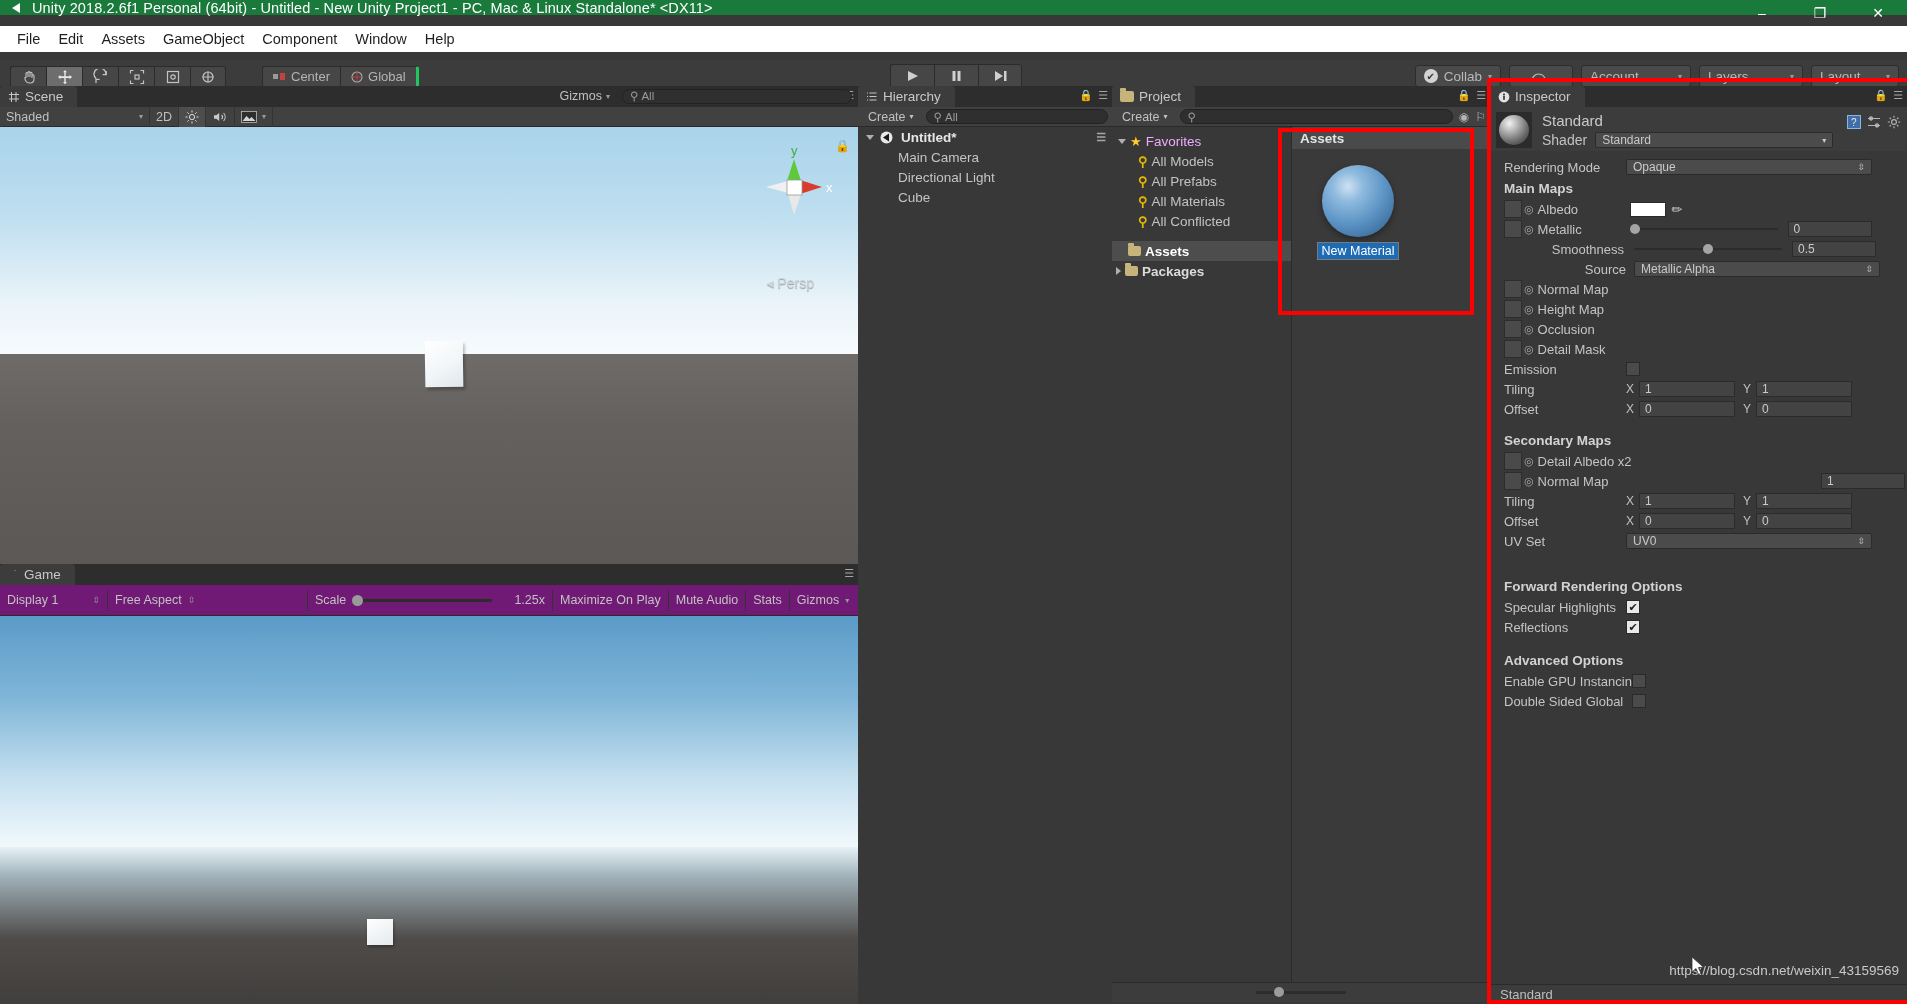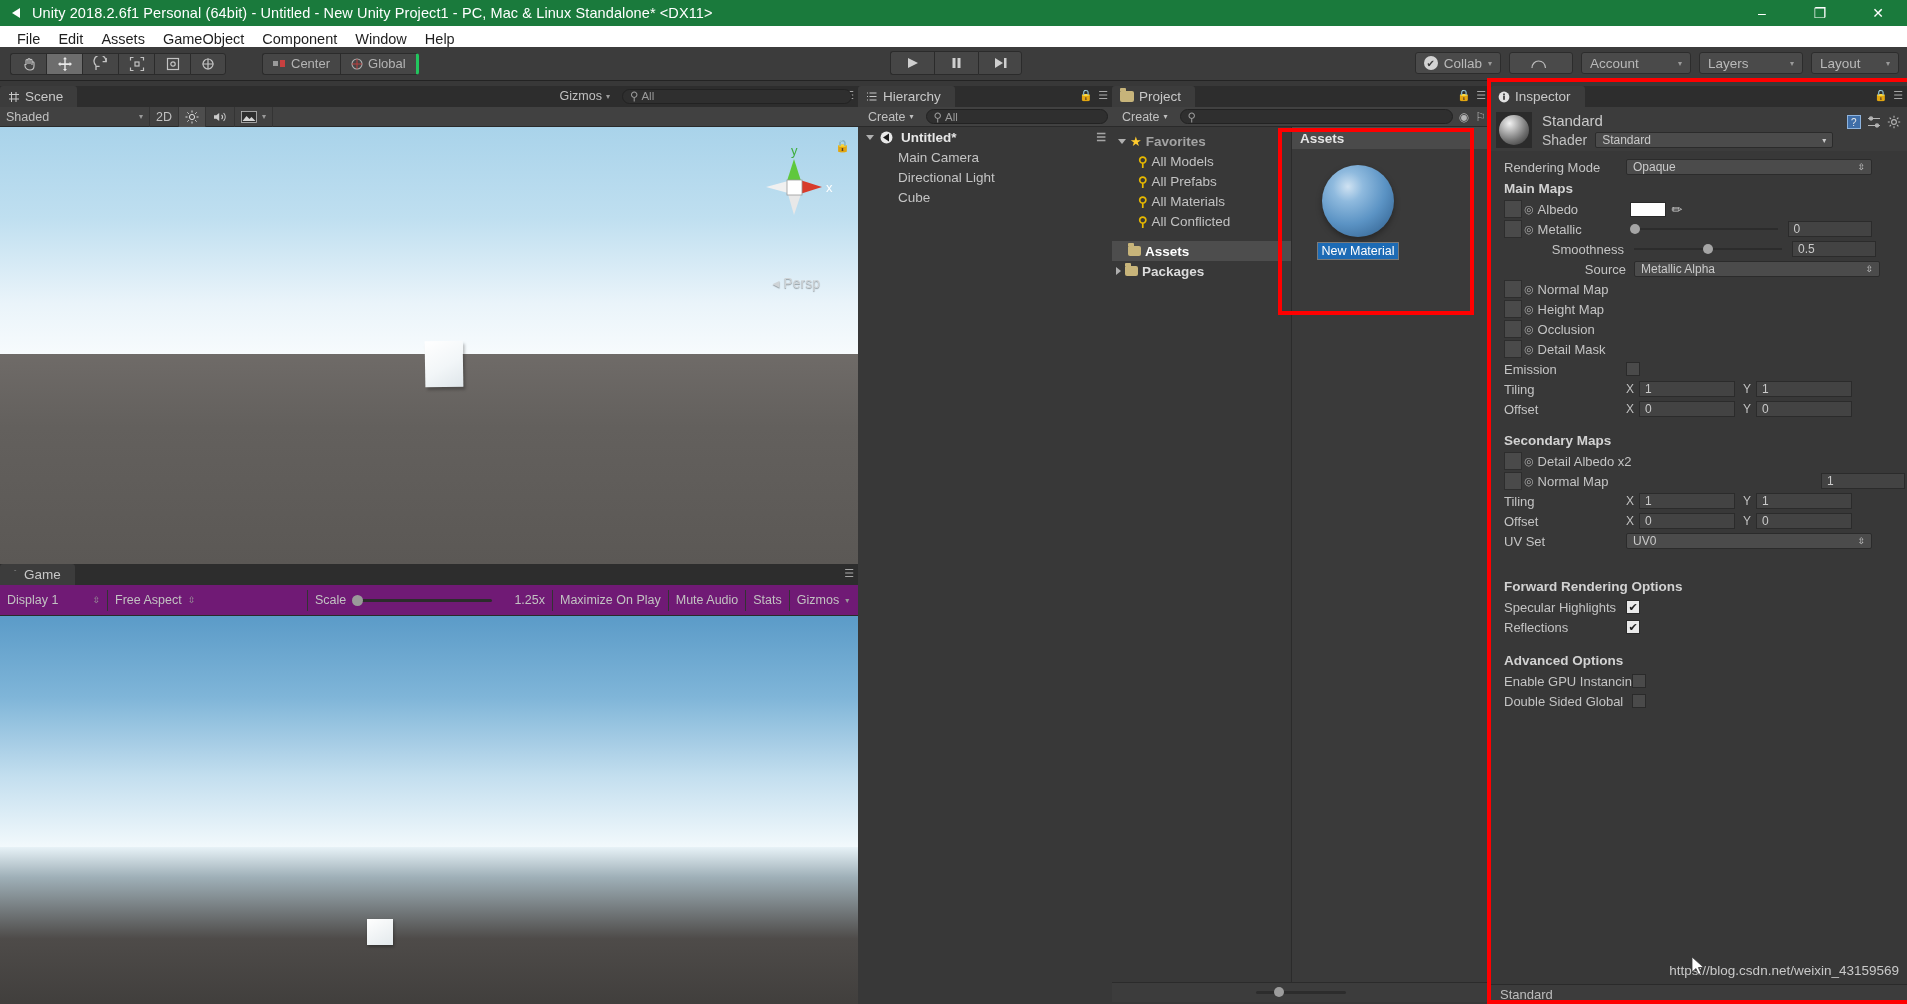--- a/index.html
+++ b/index.html
@@ -7,21 +7,21 @@
     width: 1907px; height: 1004px;
     background: #383838;
     font-family: "Liberation Sans", sans-serif;
     overflow: hidden;
     -webkit-font-smoothing: antialiased;
   }
   .app { position: relative; width: 1907px; height: 1004px; }
 
   
   .titlebar {
-    position: absolute; left: 0; top: 0; width: 1907px; height: 26px;
+    position: absolute; left: 0; top: 0; width: 1907px; height: 15px;
     background: #1a7a3c;
     display: flex; align-items: center;
   }
   .titlebar-icon {
     width: 20px; height: 20px; margin-left: 6px; margin-right: 6px;
     display: flex; align-items: center; justify-content: center;
     color: #ffffff; font-size: 13px;
   }
   .titlebar-text {
     color: #ffffff; font-size: 14.5px; letter-spacing: 0.1px;
@@ -41,21 +41,21 @@
     position: absolute; left: 0; top: 26px; width: 1907px; height: 26px;
     background: #ffffff; display: flex; align-items: center;
     padding-left: 8px;
   }
   .menu-item {
     color: #1f1f1f; font-size: 14.5px; padding: 2px 9px; white-space: nowrap;
   }
 
   
   .toolbar {
-    position: absolute; left: 0; top: 47px; width: 1907px; height: 34px;
+    position: absolute; left: 0; top: 60px; width: 1907px; height: 34px;
     background: #3c3c3c;
     border-bottom: 1px solid #232323;
     display: flex; align-items: center;
   }
   .tool-group { display: flex; align-items: center; margin-left: 10px; }
   .tbtn {
     width: 36px; height: 22px; background: #464646;
     border: 1px solid #2b2b2b; border-right: none;
     display: flex; align-items: center; justify-content: center;
     color: #c3c3c3;
@@ -154,21 +154,21 @@
     background: linear-gradient(to bottom, #6f6b68 0%, #63605d 35%, #5b5855 100%);
   }
   .scene-cube {
     position:absolute; left:425px; top:214px; width:38px; height:46px;
     background: linear-gradient(150deg,#ffffff 0%, #f2f6f8 55%, #dfe6ea 100%);
     box-shadow: 2px 3px 3px rgba(0,0,0,0.25);
     transform: rotate(-1deg);
   }
   .gizmo-wrap { position:absolute; right: 18px; top: 14px; width: 92px; height: 92px; }
   .persp-label {
-    position:absolute; right: 38px; top: 148px; color:#cfd4d7; font-size:14px;
+    position:absolute; right: 44px; top: 148px; color:#cfd4d7; font-size:14px;
     text-shadow: 0 1px 1px rgba(0,0,0,0.35);
   }
   .lock-icon { position:absolute; right: 8px; top: 12px; color: #c4c9cc; font-size: 12px;}
   .gizmos-right {
     position:absolute; right: 0; top:0; height:20px; display:flex; align-items:center; gap:6px;
     padding-right: 6px;
   }
 
   
   #game-panel { left: 0; top: 564px; width: 858px; height: 440px; }
@@ -611,21 +611,21 @@
         <span></span>
       </div>
       <span style="color:#b5b5b5;font-size:12px;">◉</span>
       <span style="color:#b5b5b5;font-size:12px;">⚐</span>
     </div>
     <div class="project-body">
       <div class="proj-tree">
         <div class="p-row">
           <span class="tri open"></span>
           <span class="star">★</span>
-          <span style="font-weight:bold;color:#a3a3a3;">Favorites</span>
+          <span style="font-weight:normal;color:#f0abfc;">Favorites</span>
         </div>
         <div class="p-row indent">
           <span class="magnifier">⚲</span>
           <span>All Models</span>
         </div>
         <div class="p-row indent">
           <span class="magnifier">⚲</span>
           <span>All Prefabs</span>
         </div>
         <div class="p-row indent">

